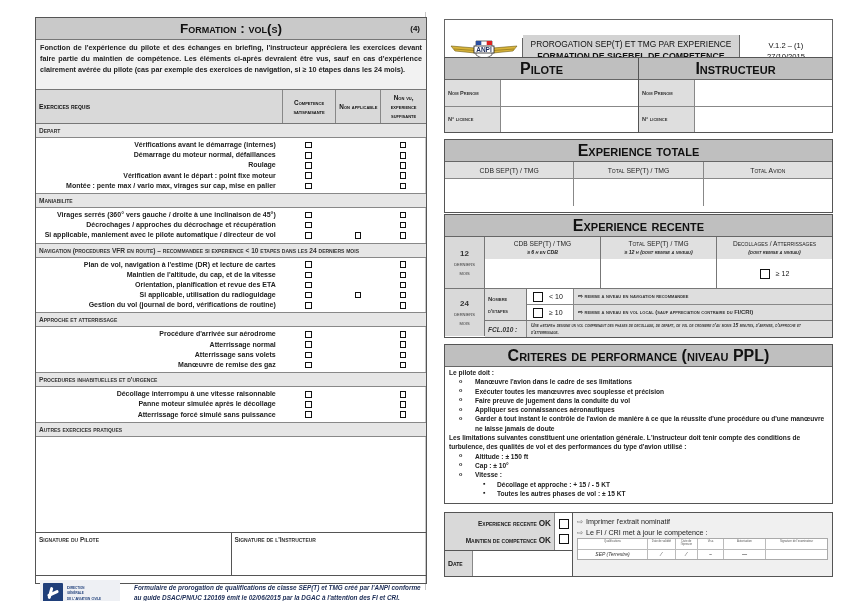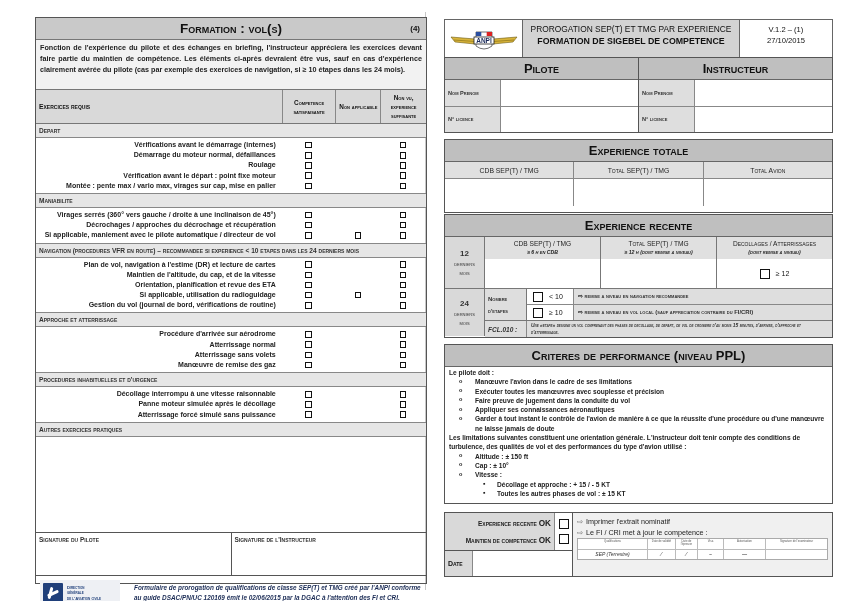--- a/index.html
+++ b/index.html
@@ -34,30 +34,30 @@
   .l-foot { display: flex; height: 34px; align-items: center; }
   .dgac { width: 80px; height: 26px; margin-left: 4px; display: flex; align-items: center; background: #eef0f4; }
   .dgac-logo { width: 20px; height: 20px; background: #1f3f7a; margin: 0 4px 0 3px; position: relative; border-radius: 1px; }
   .dgac-logo::after { content: ""; position: absolute; left: 4px; top: 9px; width: 12px; height: 3px; background: #fff; transform: rotate(-25deg); border-radius: 2px; }
   .dgac-logo::before { content: ""; position: absolute; left: 6px; top: 4px; width: 3px; height: 12px; background: #fff; transform: rotate(15deg); border-radius: 2px; }
   .dgac-txt { font-size: 4.3px; font-weight: bold; line-height: 5.5px; color: #1f3f7a; }
   .foot-txt { flex: 1; padding-left: 14px; font-size: 6.4px; font-style: italic; font-weight: bold; line-height: 9.5px; color: #1a2b55; }
 
   
   .box { position: absolute; left: 444px; width: 389px; border: 1.5px solid #555; }
-  #r-header { top: 19px; height: 44px; display: flex; border: 1px solid #666; }
+  #r-header { top: 19px; height: 44px; display: flex; border: 1px solid #666; align-items: flex-end; }
   .anp { width: 78px; display: flex; align-items: center; justify-content: center; border-right: 1px solid #666; }
   .r-h-mid { flex: 1; background: #d3d3d3; border-right: 1px solid #666; text-align: center; font-size: 8.4px; line-height: 12px; padding-top: 3px; }
   .r-h-mid .t2 { font-weight: bold; font-size: 8.8px; }
   .r-h-ver { width: 92px; text-align: center; font-size: 7.6px; line-height: 11px; padding-top: 4px; }
 
   #r-pilote { top: 57px; height: 76px; display: flex; }
   .pp { flex: 1; display: flex; flex-direction: column; }
   .pp + .pp { border-left: 1.5px solid #555; }
-  .box-title { height: 22px; background: #bfbfbf; border-bottom: 1px solid #666; text-align: center; font-size: 13px; font-weight: bold; line-height: 22px; }
+  .box-title { height: 22px; background: #bfbfbf; border-bottom: 1px solid #666; text-align: center; font-size: 16px; font-weight: bold; line-height: 22px; }
   .pp-row { flex: 1; display: flex; border-bottom: 1px solid #888; }
   .pp-row:last-child { border-bottom: none; }
   .pp-lbl { width: 56px; background: #dedede; border-right: 1px solid #888; font-size: 5.6px; font-weight: bold; display: flex; align-items: center; padding-left: 3px; color: #333; }
   .pp-val { flex: 1; }
 
   #r-exptot { top: 139px; height: 74px; }
   .et-head { display: flex; height: 17px; background: #e0e0e0; border-bottom: 1px solid #888; }
   .et-head > div, .et-val > div { flex: 1; text-align: center; font-size: 6.8px; line-height: 17px; color: #222; }
   .et-head > div + div, .et-val > div + div { border-left: 1px solid #888; }
   .et-val { display: flex; height: 27px; }

